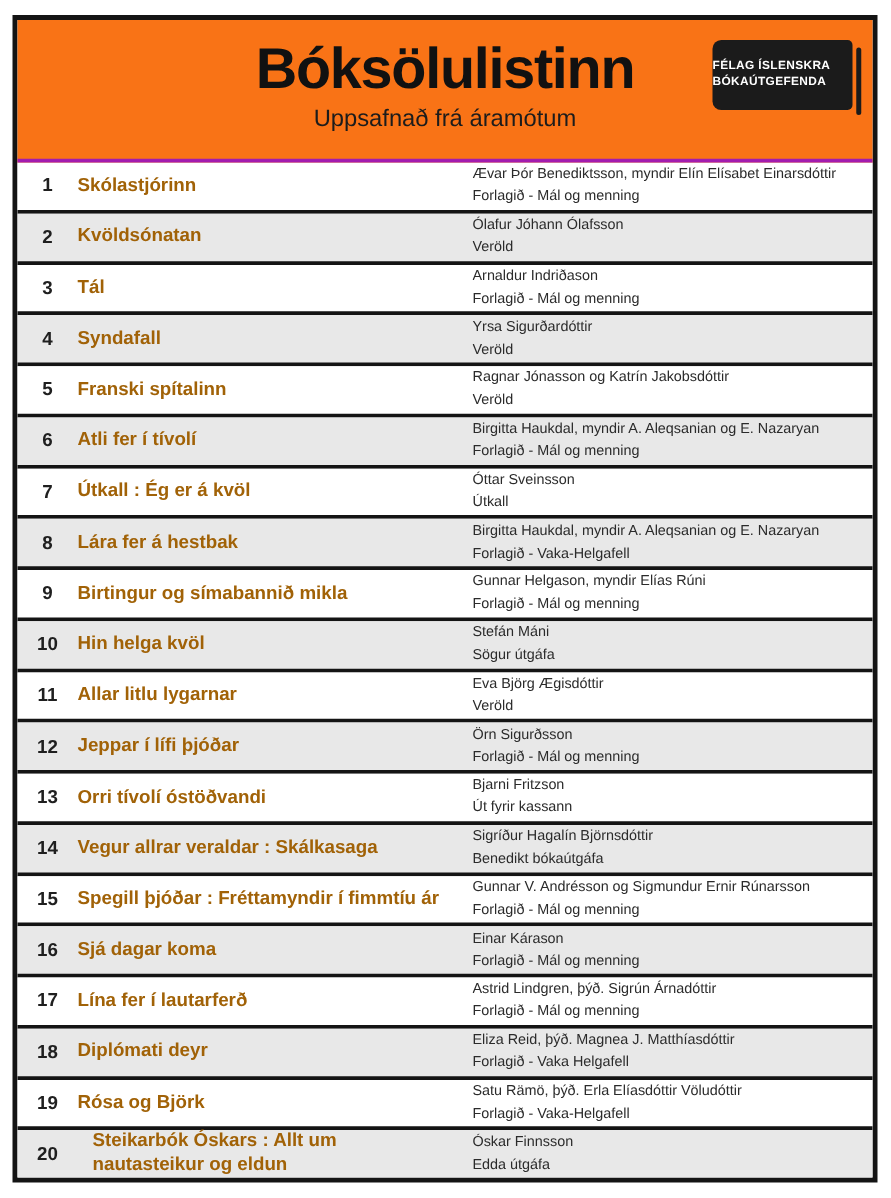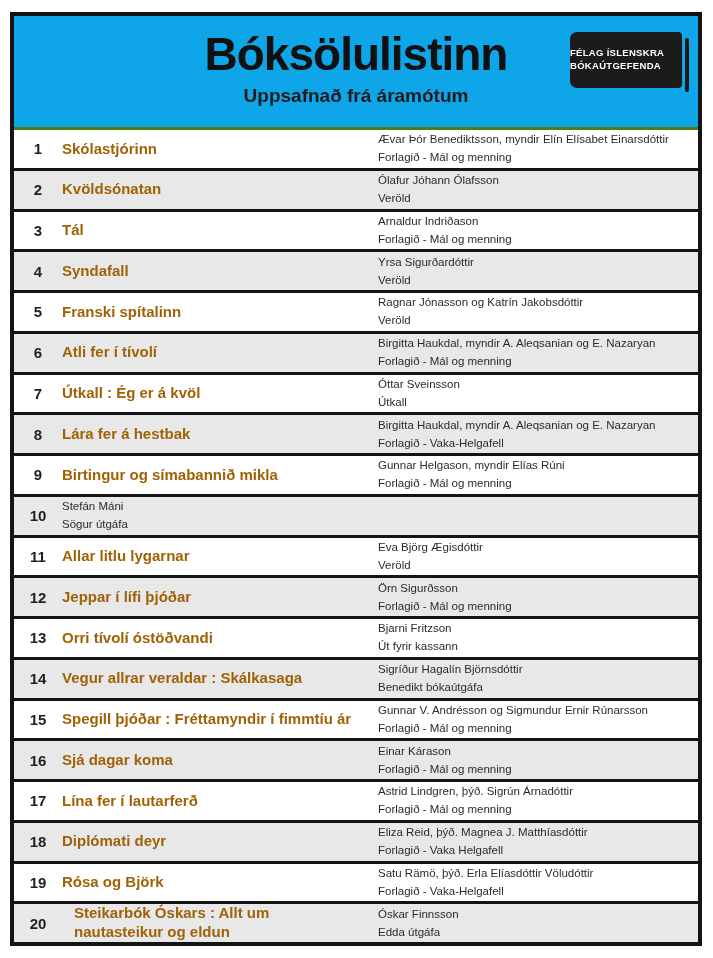--- a/index.html
+++ b/index.html
@@ -25,36 +25,36 @@
     border: 4px solid #141414;
     background: #ffffff;
     display: flex;
     flex-direction: column;
   }
   
   .header {
     position: relative;
     height: 111px;
     flex: 0 0 auto;
-    border-bottom: 3px solid #4d7c0f;
-    background: #0ea5e9;
+    border-bottom: 3px solid #a21caf;
+    background: #f97316;
   }
   .page-title {
     text-align: center;
     font-size: 46px;
     font-weight: 600;
     letter-spacing: -1px;
     color: #111111;
     margin-top: 14px;
     line-height: 1.05;
   }
   .page-subtitle {
     text-align: center;
     font-size: 19px;
-    font-weight: 700;
+    font-weight: 400;
     color: #1c1c1c;
     margin-top: 7px;
   }
   .badge {
     position: absolute;
     top: 16px;
     right: 16px;
     width: 112px;
     height: 56px;
     background: #1b1b1b;
@@ -224,20 +224,21 @@
     <div class="rank-cell">9</div>
     <div class="title-cell">Birtingur og símabannið mikla</div>
     <div class="meta-cell">
       <div class="author-line">Gunnar Helgason, myndir Elías Rúni</div>
       <div class="publisher-line">Forlagið - Mál og menning</div>
     </div>
   </div>
 
   <div class="row">
     <div class="rank-cell">10</div>
+    <div class="title-cell">Hin helga kvöl</div>
     <div class="meta-cell">
       <div class="author-line">Stefán Máni</div>
       <div class="publisher-line">Sögur útgáfa</div>
     </div>
   </div>
 
   <div class="row">
     <div class="rank-cell">11</div>
     <div class="title-cell">Allar litlu lygarnar</div>
     <div class="meta-cell">

